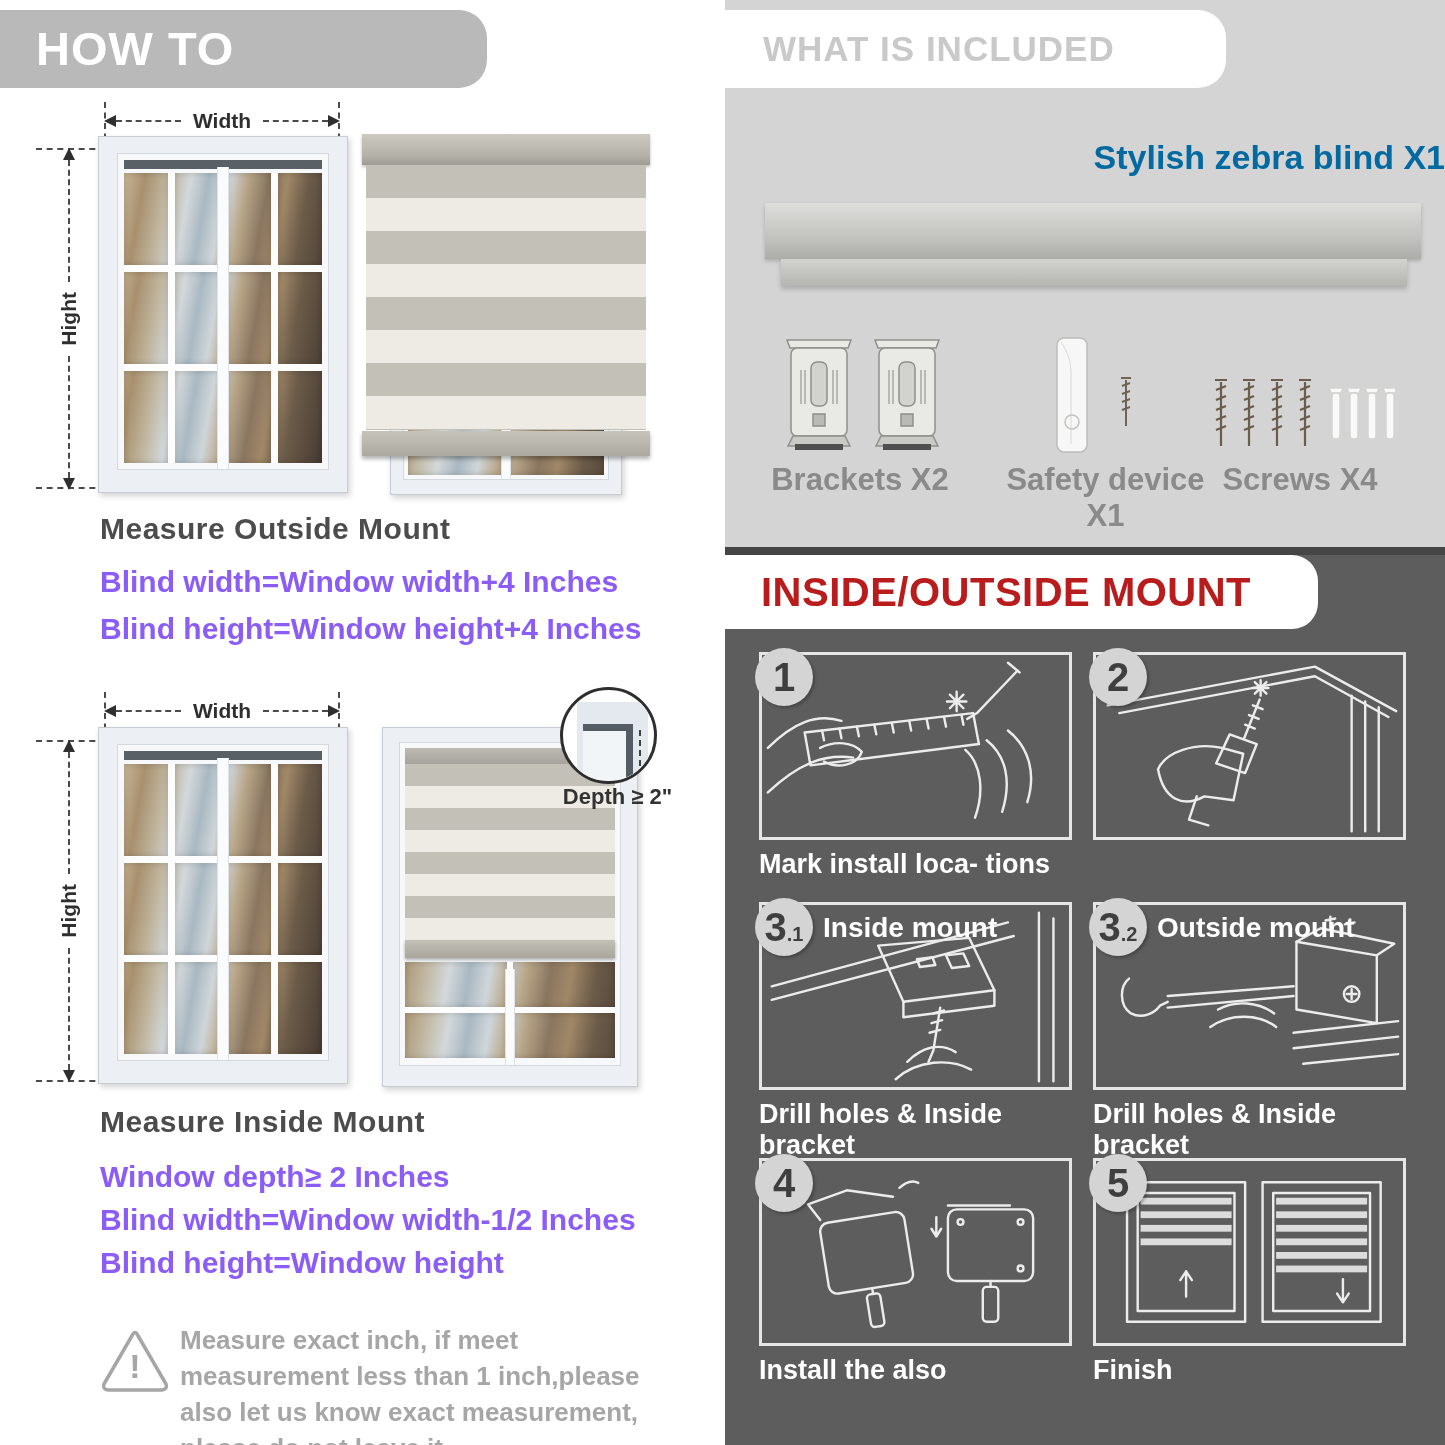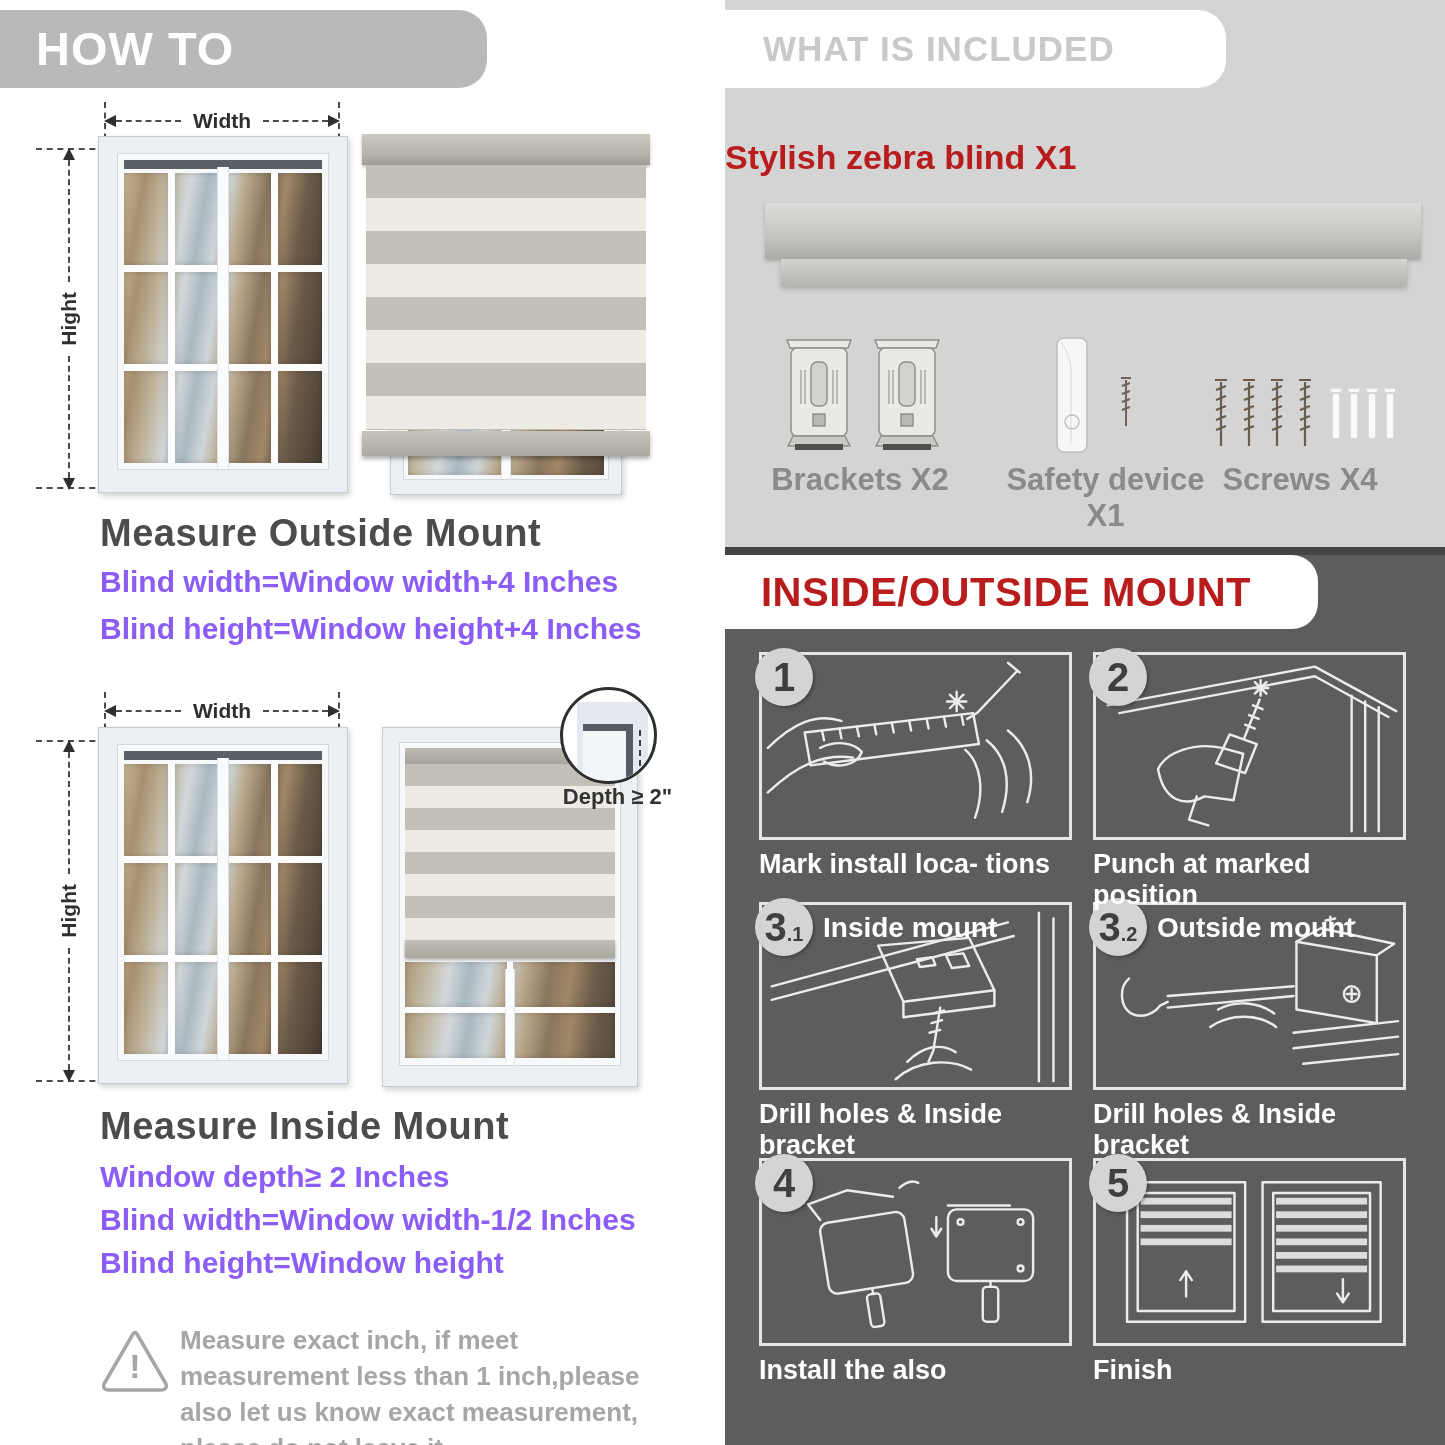--- a/index.html
+++ b/index.html
@@ -6,21 +6,21 @@
   html,body { background:#fff; }
   body { font-family:"Liberation Sans","DejaVu Sans",sans-serif; }
   .canvas { position:relative; width:1445px; height:1445px; background:#fff; overflow:hidden; }
   .abs { position:absolute; }
 
   
   .banner-left { left:0; top:10px; width:487px; height:78px; background:#b9b9b9;
     border-radius:0 28px 28px 0; color:#fff; font-weight:bold; font-size:47px;
     letter-spacing:1px; line-height:78px; padding-left:36px; }
 
-  .h-heading { font-weight:bold; font-size:38px; color:#4c4c4c; letter-spacing:.5px; }
+  .h-heading { font-weight:bold; font-size:30px; color:#4c4c4c; letter-spacing:.5px; }
   .h-line { font-weight:bold; font-size:30px; color:#8b5cf6; }
 
   
   .hmeasure { display:flex; align-items:center; height:22px; }
   .hmeasure .seg { flex:1; height:0; border-top:2px dashed #4a4a4a; }
   .ah-l { width:0;height:0;border-top:6px solid transparent;border-bottom:6px solid transparent;border-right:12px solid #2f2f2f; }
   .ah-r { width:0;height:0;border-top:6px solid transparent;border-bottom:6px solid transparent;border-left:12px solid #2f2f2f; }
   .mlabel { padding:0 12px; font-weight:bold; font-size:21px; color:#2f2f2f; }
   .vtick { width:0; border-left:2px dashed #4a4a4a; }
   .htick { height:0; border-top:2px dashed #4a4a4a; }
@@ -75,22 +75,22 @@
   .depth-label { font-weight:bold; font-size:22px; color:#333; }
 
   .warning-tri { width:70px; height:66px; }
   .warn-text { width:470px; font-weight:bold; font-size:26px; line-height:36px; color:#a6a6a6; }
 
   
   .included { left:725px; top:0; width:720px; height:547px; background:#d4d4d4; }
   .banner-included { position:absolute; left:0; top:10px; width:501px; height:78px; background:#fff;
     border-radius:0 28px 28px 0; color:#c9c9c9; font-weight:bold; font-size:35px;
     letter-spacing:1px; line-height:78px; padding-left:38px; }
-  .blind-title { position:absolute; left:0; top:138px; width:100%; text-align:left;
-    font-weight:bold; font-size:34px; color:#b91c1c; }
+  .blind-title { position:absolute; left:0; top:138px; width:100%; text-align:right;
+    font-weight:bold; font-size:34px; color:#0369a1; }
   .cassette-big { position:absolute; left:40px; top:203px; width:656px; height:56px;
     background:linear-gradient(180deg,#dddddb,#c3c3bf 60%,#acaca8); box-shadow:0 2px 4px rgba(0,0,0,.2); }
   .rail-big { position:absolute; left:56px; top:259px; width:626px; height:27px;
     background:linear-gradient(180deg,#d3d3cf,#b4b4b0); box-shadow:0 3px 5px rgba(0,0,0,.2); }
   .item-label { position:absolute; top:462px; text-align:center; font-weight:bold; font-size:31px; color:#8a8a8a; }
 
   
   .mount { left:725px; top:547px; width:720px; height:898px; background:#5d5d5d; border-top:8px solid #454545; }
   .banner-mount { position:absolute; left:0; top:0; width:593px; height:74px; background:#fff;
     border-radius:0 26px 26px 0; color:#b91c1c; font-weight:bold; font-size:40px;
@@ -464,20 +464,19 @@
       </div>
     <div class="num-badge" style="left:364px;top:599px;">
         <span>5</span>
         <span class="sub"></span>
       </div>
 
     <div class="step-title" style="left:98px;top:357px;">Inside mount</div>
     <div class="step-title" style="left:432px;top:357px;">Outside mount</div>
 
     <div class="step-caption" style="left:34px;top:294px;">Mark install loca- tions</div>
-    <div class="step-caption" style="left:368px;top:294px;">Punch at  marked position</div>
     <div class="step-caption" style="left:34px;top:544px;">Drill holes &amp;  Inside bracket</div>
     <div class="step-caption" style="left:368px;top:544px;">Drill holes &amp;  Inside bracket</div>
     <div class="step-caption" style="left:34px;top:800px;">Install the also</div>
     <div class="step-caption" style="left:368px;top:800px;">Finish</div>
   </div>
 
 </div>
 
 </body></html>

